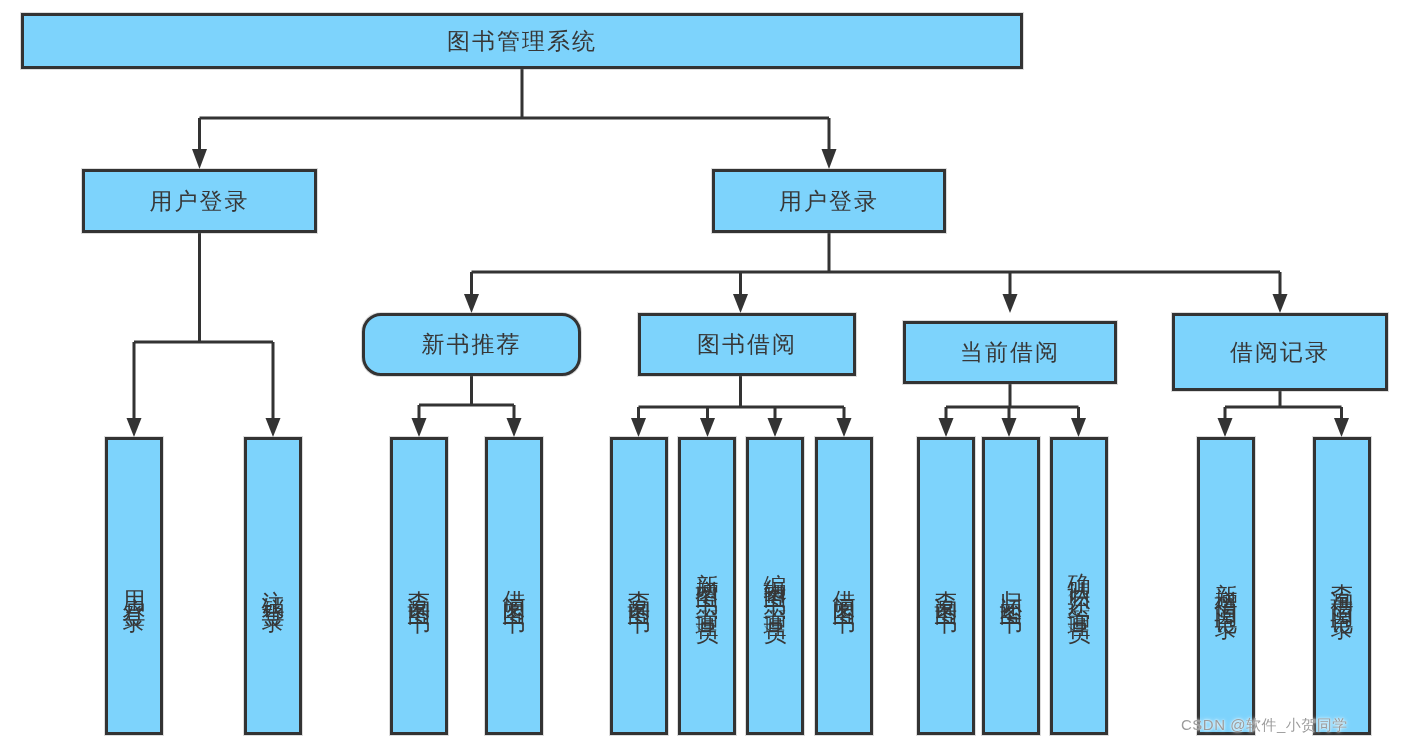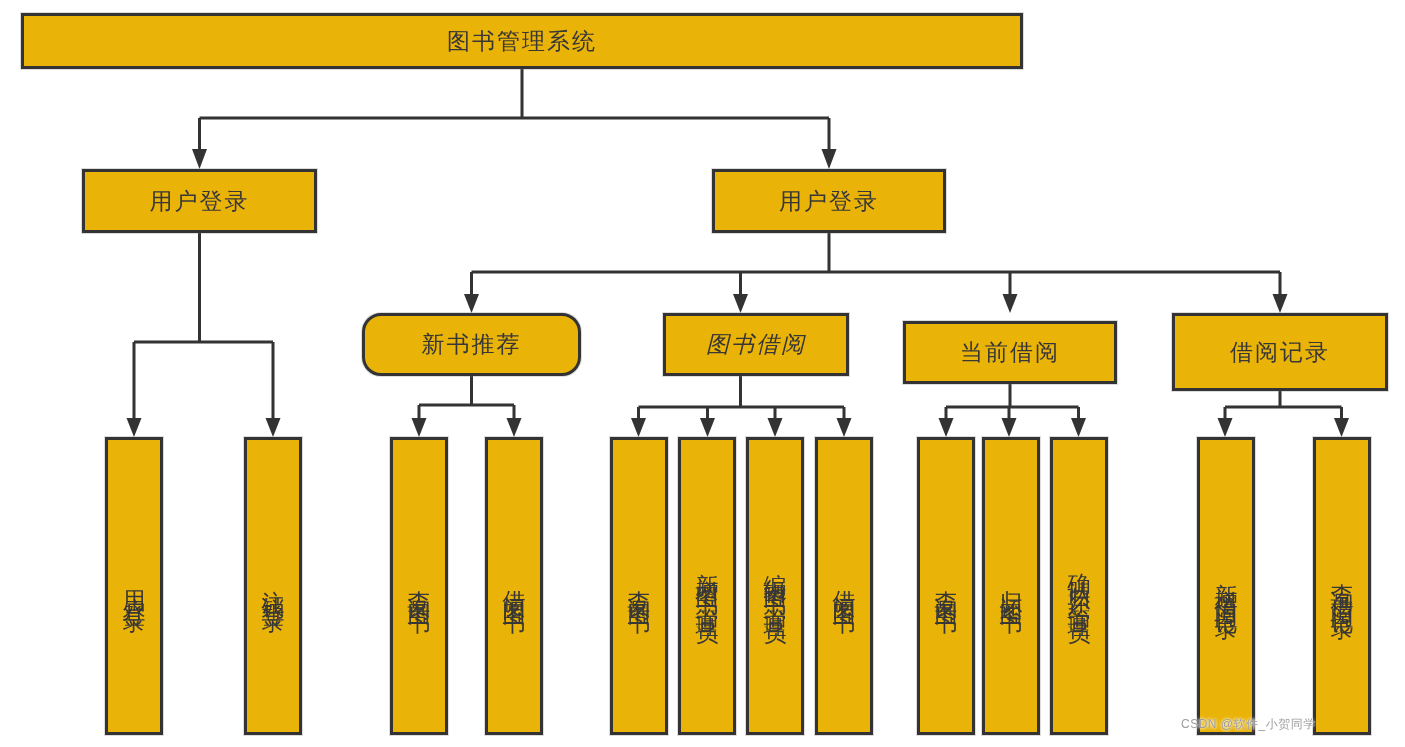--- a/index.html
+++ b/index.html
@@ -11,21 +11,21 @@
     font-family: "Liberation Sans", sans-serif;
     overflow: hidden;
   }
   .connector-layer {
     position: absolute;
     left: 0; top: 0;
     width: 1405px; height: 747px;
   }
   .box {
     position: absolute;
-    background: #eab308;
+    background: #7dd3fc;
     border: 3px solid #333333;
     box-sizing: border-box;
     display: flex;
     align-items: center;
     justify-content: center;
     color: #373737;
     box-shadow: 0 0 0 1px rgba(120,120,120,0.25);
   }
   .hbox {
     font-size: 23px;
@@ -40,21 +40,21 @@
     writing-mode: vertical-rl;
     text-orientation: mixed;
     font-size: 23px;
     letter-spacing: 7px;
     line-height: 1;
   }
   .watermark {
     position: absolute;
     left: 1181px;
     top: 716px;
-    font-size: 12px;
+    font-size: 15px;
     color: #9c9c9c;
     letter-spacing: 0.5px;
     white-space: nowrap;
     text-shadow: 0 0 2px #ffffff, 0 0 4px #ffffff;
   }
   svg path { stroke: #333333; stroke-width: 3; fill: none; }
   svg polygon { fill: #333333; stroke: none; }
 </style>
 </head>
 <body>
@@ -103,21 +103,21 @@
       <polygon points="1341.5,437 1334,418 1349,418"></polygon>
     </g>
   </svg>
 
   <div class="box hbox root-box" style="left:21px; top:13px; width:1002px; height:56px;">图书管理系统</div>
 
   <div class="box hbox" style="left:82px; top:169px; width:235px; height:64px;">用户登录</div>
   <div class="box hbox" style="left:712px; top:169px; width:234px; height:64px;">用户登录</div>
 
   <div class="box hbox" style="left:362px; top:313px; width:219px; height:63px;border-radius:19px;">新书推荐</div>
-  <div class="box hbox" style="left:663px; top:313px; width:186px; height:63px;font-style:italic;">图书借阅</div>
+  <div class="box hbox" style="left:638px; top:313px; width:218px; height:63px;">图书借阅</div>
   <div class="box hbox" style="left:903px; top:321px; width:214px; height:63px;">当前借阅</div>
   <div class="box hbox" style="left:1172px; top:313px; width:216px; height:78px;">借阅记录</div>
 
   <div class="box vbox" style="left:105px;">用户登录</div>
   <div class="box vbox" style="left:244px;">注销登录</div>
 
   <div class="box vbox" style="left:390px;">查询图书</div>
   <div class="box vbox" style="left:485px;">借阅图书</div>
 
   <div class="box vbox" style="left:610px;">查询图书</div>

